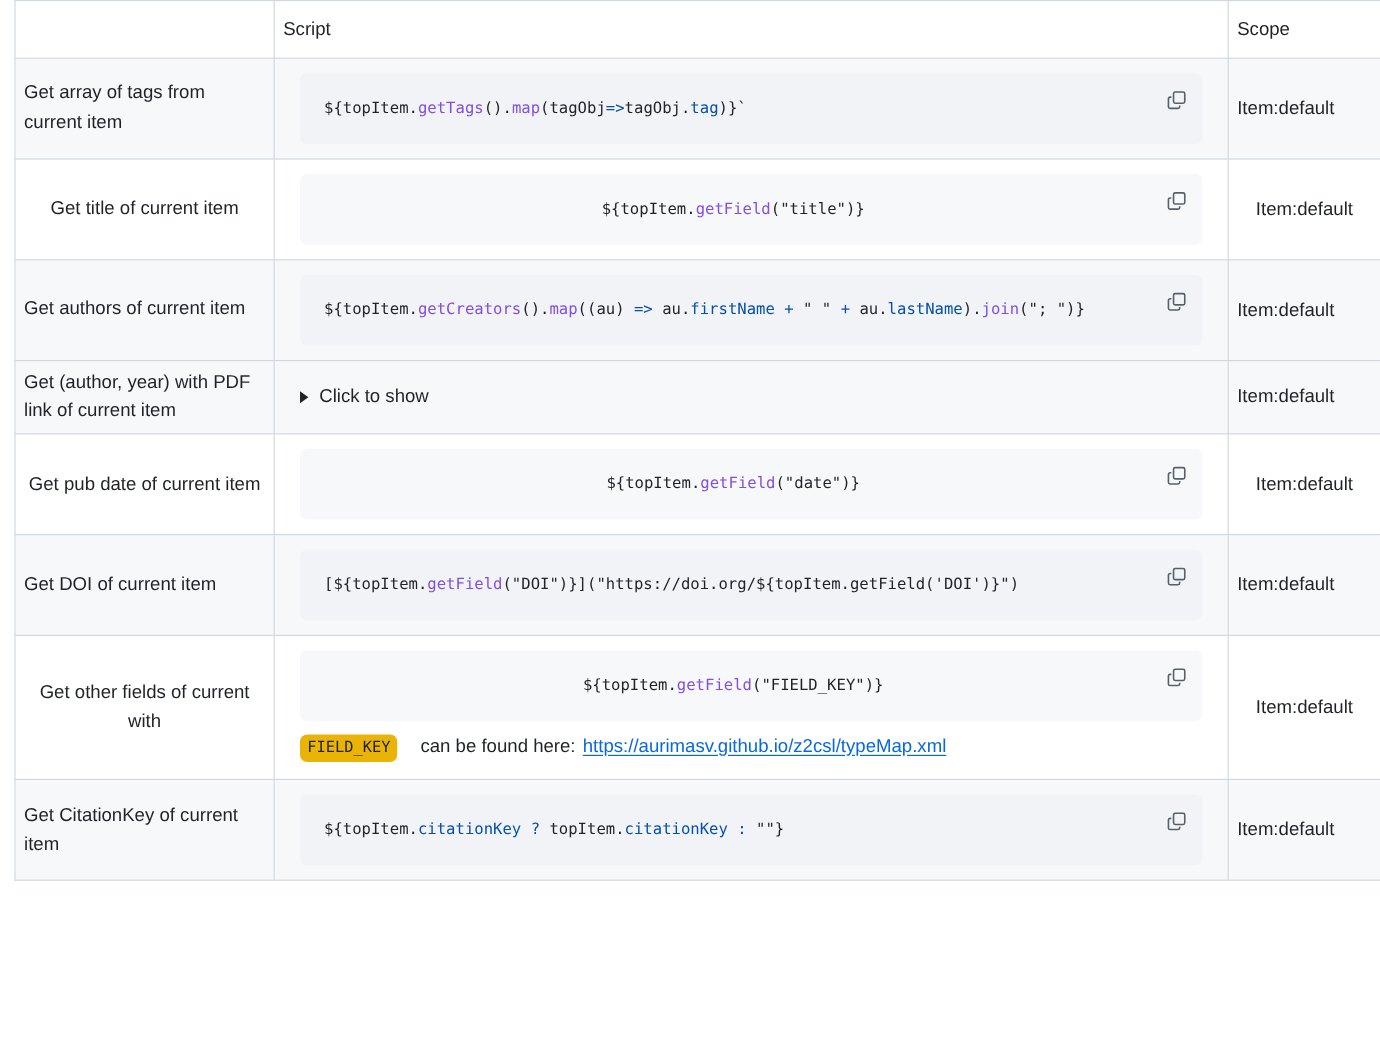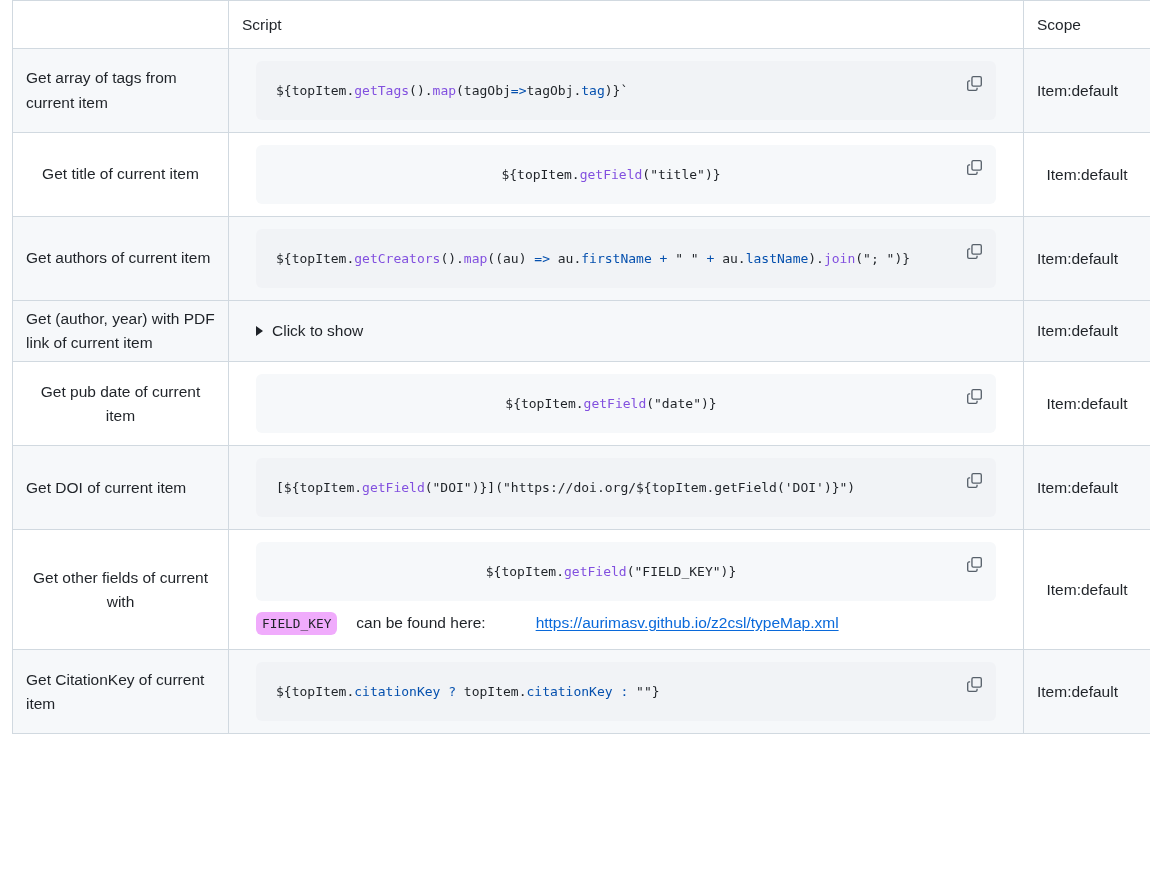--- a/index.html
+++ b/index.html
@@ -25,21 +25,21 @@
     color: #1f2328;
   }
 
   table.md-table col.c-name   { width: 216px; }
   table.md-table col.c-script { width: 795px; }
   table.md-table col.c-scope  { width: 127px; }
 
   table.md-table th,
   table.md-table td {
     border: 1px solid #d1d9e0;
-    padding: 6px 13px;
+    padding: 6px 7px;
     vertical-align: middle;
     text-align: left;
   }
 
   table.md-table thead th {
     background: #ffffff;
     font-weight: 400;
     height: 48px;
     vertical-align: middle;
     color: #1f2328;
@@ -127,32 +127,31 @@
     color: #1f2328;
     line-height: 1.5;
     display: flex;
     align-items: baseline;
     flex-wrap: wrap;
     gap: 0;
   }
   .inline-code {
     font-family: "DejaVu Sans Mono", "Liberation Mono", monospace;
     font-size: 12.8px;
-    background: #f0abfc;
+    background: #eab308;
     border-radius: 6px;
     padding: 2px 6px;
     color: #1f2328;
     margin-right: 7px;
   }
   .note-text { margin-right: 6px; margin-left: 12px; }
   .ext-link {
     color: #0969da;
     text-decoration: underline;
     text-underline-offset: 2px;
-    margin-left: 44px;
   }
 </style>
 </head>
 <body>
 
 <div class="table-wrap">
   <table class="md-table">
     <colgroup>
       <col class="c-name">
       <col class="c-script">

